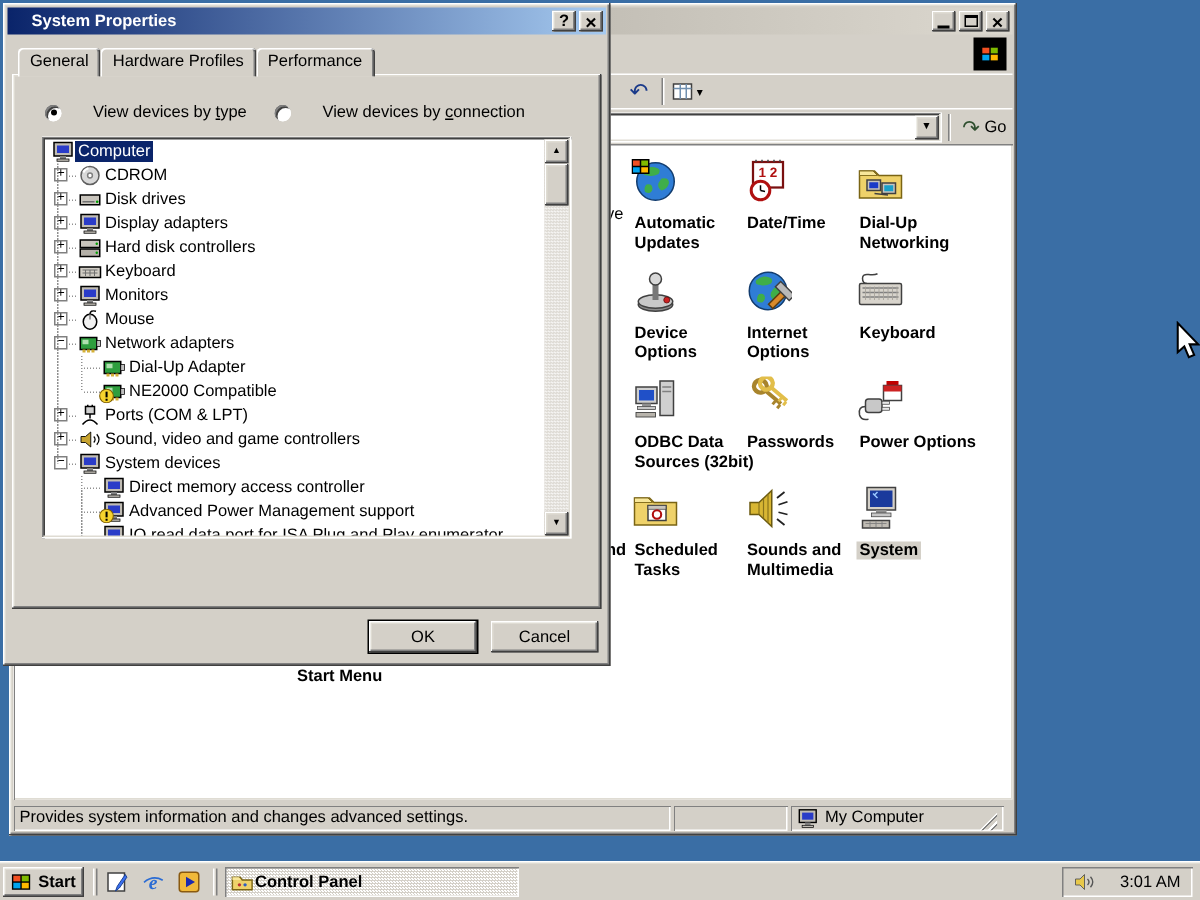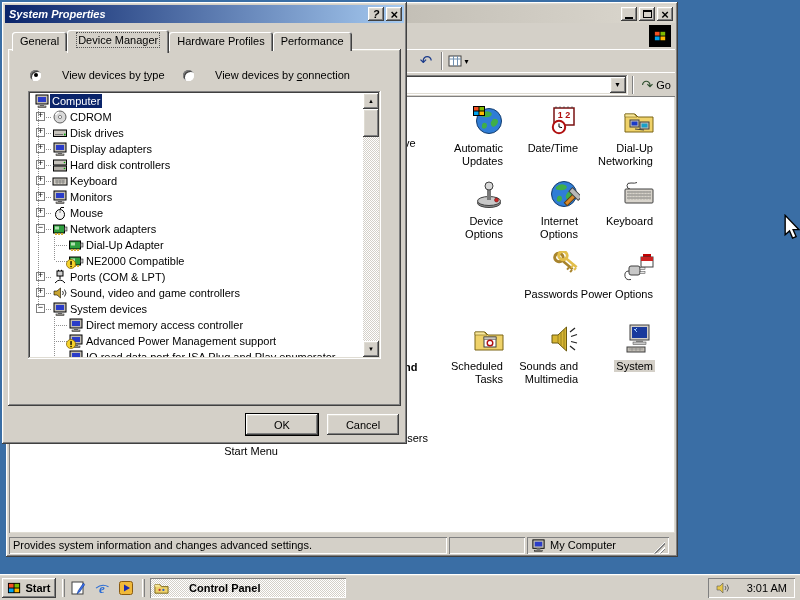--- a/index.html
+++ b/index.html
@@ -48,39 +48,39 @@
   #cp-addressrow { left:3px; top:70px; width:666px; height:24px; border-top:1px solid #fff;
     display:flex; align-items:center; }
   #address-field { position:relative; margin-left:6px; width:615px; height:20px; background:#fff;
     box-shadow: inset -1px -1px #fff, inset 1px 1px #808080, inset -2px -2px #dfdcd3, inset 2px 2px #404040; }
   .dd-btn { position:absolute; right:2px; top:2px; width:16px; height:16px;
     display:flex; align-items:center; justify-content:center; font-size:7px; }
   #go-btn { display:inline-flex; align-items:center; gap:3px; padding:0 4px; height:20px; }
   #go-arrow { font-size:14px; color:#2f4f2f; }
   #cp-content { left:3px; top:94px; width:666px; height:437px; background:#fff;
     box-shadow: inset 1px 1px #808080, inset -1px -1px #dfdcd3; }
-  .cp-icon { position:absolute; width:84px; text-align:right; }
+  .cp-icon { position:absolute; width:84px; text-align:left;font-weight:bold; }
   .cp-icon .lbl { display:inline; line-height:13px; padding:0 2px; }
   .cp-icon .lbl.sel { background:#d4d0c8; }
   .cp-lines { margin-top:3px; }
   .cp-lines div { line-height:13px; }
   .frag { position:absolute; line-height:13px; }
   #cp-statusbar { left:3px; top:531px; width:666px; height:21px; display:flex; align-items:center; gap:2px; padding-top:3px; }
   .status-panel { height:17px; box-shadow: inset 1px 1px #808080, inset -1px -1px #fff;
     display:flex; align-items:center; padding:0 4px; gap:4px; }
   #sp1 { width:438px; } #sp2 { width:76px; } #sp3 { width:142px; }
   #grip { width:12px; height:12px; margin-left:auto; align-self:flex-end;
     background:repeating-linear-gradient(135deg,#fff 0 1px,#808080 1px 2px,transparent 2px 4px);
     clip-path:polygon(100% 0,100% 100%,0 100%); }
 
   
   #dialog { left:2px; top:2px; width:405px; height:442px; z-index:10; }
   #dlg-titlebar { left:3px; top:3px; width:399px; height:18px;
     background:linear-gradient(90deg,#0A246A,#A6CAF0);
-    display:flex; align-items:center; padding:0 2px 0 4px;font-style:italic; }
+    display:flex; align-items:center; padding:0 2px 0 16px; }
   #dlg-title { color:#fff; font-weight:bold; flex:1; }
   #tabstrip { left:10px; top:27px; height:22px; display:flex; align-items:flex-end; z-index:3; }
   .tab { position:relative; padding:3px 8px 3px; background:#d4d0c8; border-radius:3px 3px 0 0;
     box-shadow: inset 1px 1px #fff, inset -1px 0 #404040, inset -2px 0 #808080; height:19px; }
   .tab.active { padding:4px 11px 6px; height:23px; margin-bottom:-2px; z-index:4; font-size:11px; }
   .tab.active .tlbl { outline:1px dotted #555; outline-offset:1px; }
   #tabpage { left:6px; top:47px; width:393px; height:357px; z-index:1; }
   .radio-item { position:absolute; display:flex; align-items:center; gap:21px; z-index:2; }
   .radio { width:11px; height:11px; border-radius:50%; background:#fff;
     box-shadow: inset -1px -1px #fff, inset 1px 1px #808080, inset 2px 2px #404040; position:relative; }
@@ -110,21 +110,21 @@
   #cancel-btn { left:325px; top:412px; width:72px; height:21px; font-size:11px;
     display:flex; align-items:center; justify-content:center; position:absolute; }
 
   
   #taskbar { left:0; top:574px; width:800px; height:26px; background:#d4d0c8; z-index:30;
     box-shadow: inset 0 1px #fff, inset 0 2px #dfdcd3; }
   #start-btn { left:2px; top:4px; width:54px; height:20px; display:flex; align-items:center; justify-content:center;
     gap:3px; font-weight:bold; }
   .tb-handle { position:absolute; top:5px; width:3px; height:18px; border-left:1px solid #fff; border-right:1px solid #808080; }
   .ql-icon { position:absolute; top:6px; width:16px; height:16px; }
-  #task-btn { left:150px; top:4px; width:196px; height:20px; display:flex; align-items:center; gap:20px;
+  #task-btn { left:150px; top:4px; width:196px; height:20px; display:flex; align-items:center; gap:1px;
     padding-left:4px; font-weight:bold;
     box-shadow: inset 1px 1px #808080, inset -1px -1px #fff; }
   #tray { left:708px; top:4px; width:87px; height:20px; display:flex; align-items:center;
     box-shadow: inset 1px 1px #808080, inset -1px -1px #fff; padding:0 8px 0 6px; }
   #tray-clock { margin-left:auto; }
 
   #cursor { left:783px; top:214px; z-index:50; }
 </style>
 </head>
 <body>
@@ -403,20 +403,26 @@
           <use href="#s-inet"></use>
         </svg><div class="cp-lines">
           <div><span class="lbl">Internet</span></div>
           <div><span class="lbl">Options</span></div>
         </div></div>
       <div class="cp-icon" style="left: 562px; top: 82px;"><svg width="32" height="32">
           <use href="#s-keyboard32"></use>
         </svg><div class="cp-lines">
           <div><span class="lbl">Keyboard</span></div>
         </div></div>
+      <div class="cp-icon" style="left: 412px; top: 155px;"><svg width="32" height="32">
+          <use href="#s-odbc"></use>
+        </svg><div class="cp-lines">
+          <div><span class="lbl">ODBC Data</span></div>
+          <div><span class="lbl">Sources (32bit)</span></div>
+        </div></div>
       <div class="cp-icon" style="left: 487px; top: 155px;"><svg width="32" height="32">
           <use href="#s-keys"></use>
         </svg><div class="cp-lines">
           <div><span class="lbl">Passwords</span></div>
         </div></div>
       <div class="cp-icon" style="left: 562px; top: 155px;"><svg width="32" height="32">
           <use href="#s-power"></use>
         </svg><div class="cp-lines">
           <div><span class="lbl">Power Options</span></div>
         </div></div>
@@ -472,21 +478,20 @@
 </div>
 
 <div id="dialog" class="abs bevel-out">
   <div id="dlg-titlebar" class="abs">
     <span id="dlg-title">System Properties</span>
     <span class="win-btn bevel-btn glyph-help" style="margin-right:2px"></span>
     <span class="win-btn bevel-btn glyph-close"></span>
   </div>
   <div id="tabstrip" class="abs">
       <span class="tab"><span class="tlbl">General</span></span>
-      <span class="tab active"><span class="tlbl">Device Manager</span></span>
       <span class="tab"><span class="tlbl">Hardware Profiles</span></span>
       <span class="tab"><span class="tlbl">Performance</span></span>
     </div>
   <div id="tabpage" class="abs bevel-out"></div>
   <div id="radio-row">
       <span class="radio-item" style="left: 28px; top: 67px;">
         <span class="radio checked"></span>
         <span>View devices by <u>t</u>ype</span>
       </span>
       <span class="radio-item" style="left: 181px; top: 67px;">

